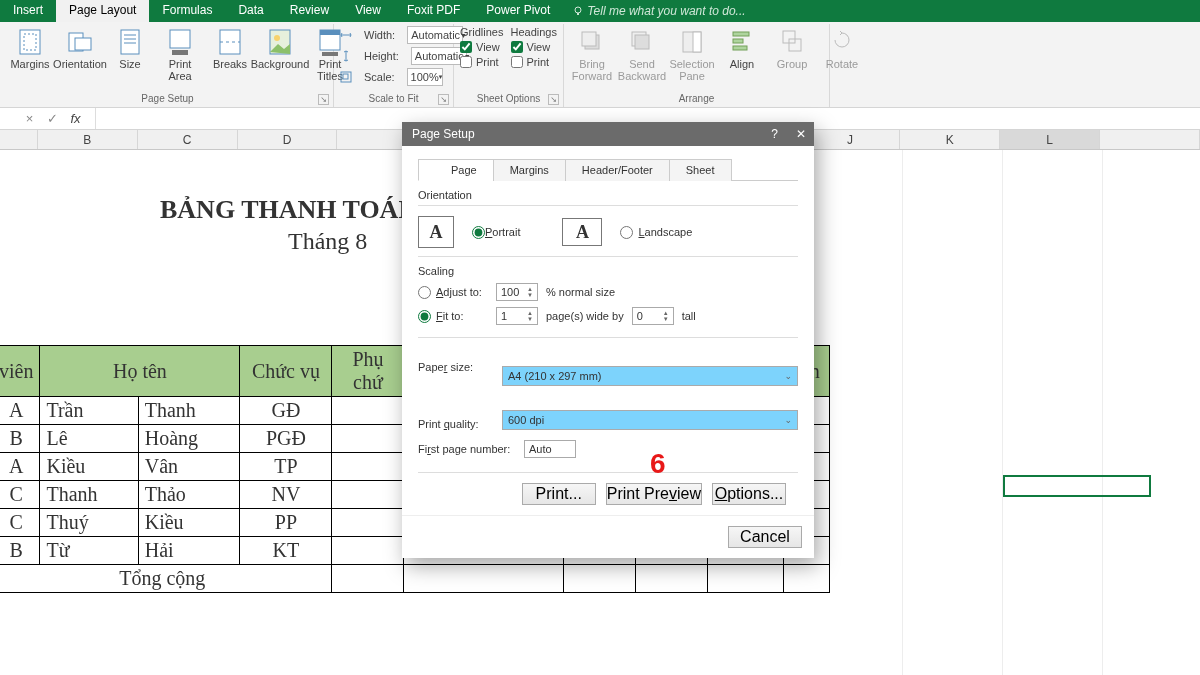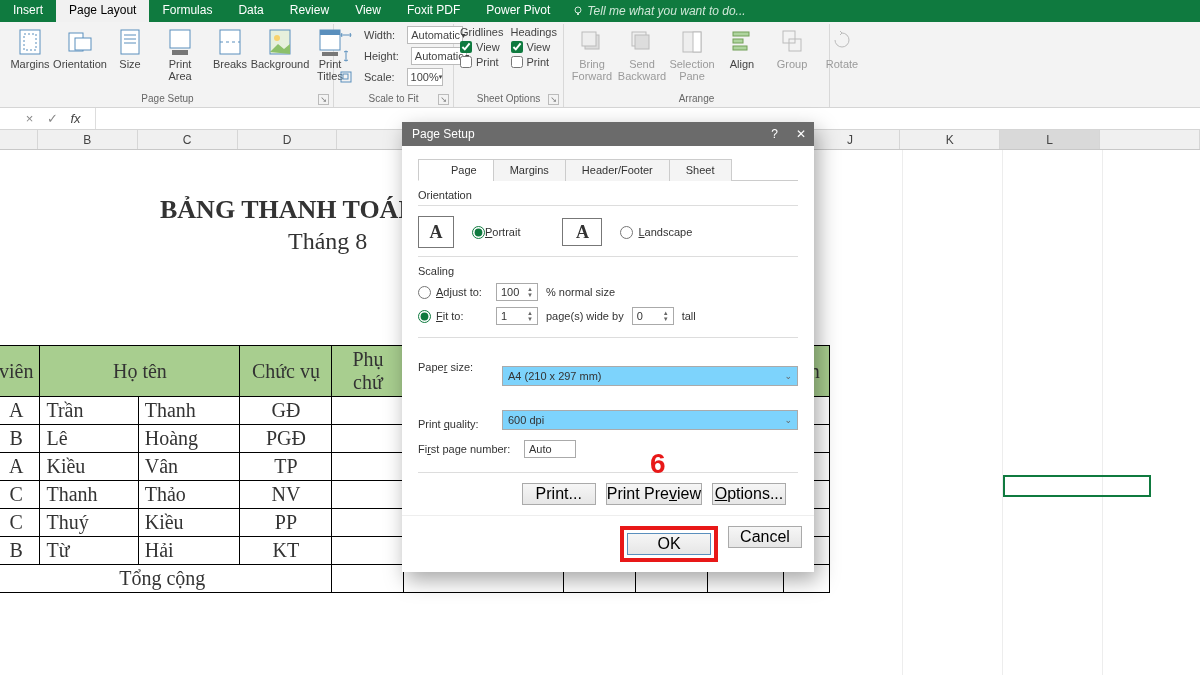--- a/index.html
+++ b/index.html
@@ -745,18 +745,15 @@
       <button class="dlg-btn">Print...</button>
       <button class="dlg-btn">
           <span>Print Pre<span class="u">v</span>iew</span>
         </button>
       <button class="dlg-btn">
           <span><span class="u">O</span>ptions...</span>
         </button>
     </div>
   </div>
   <div class="dlg-footer">
-    <span class="ok-highlight">
-      <button class="dlg-btn" style="min-width:84px;border:1px solid #5a8fbd">OK</button>
-    </span>
     <button class="dlg-btn">Cancel</button>
   </div>
 </div>
 
 </body></html>

